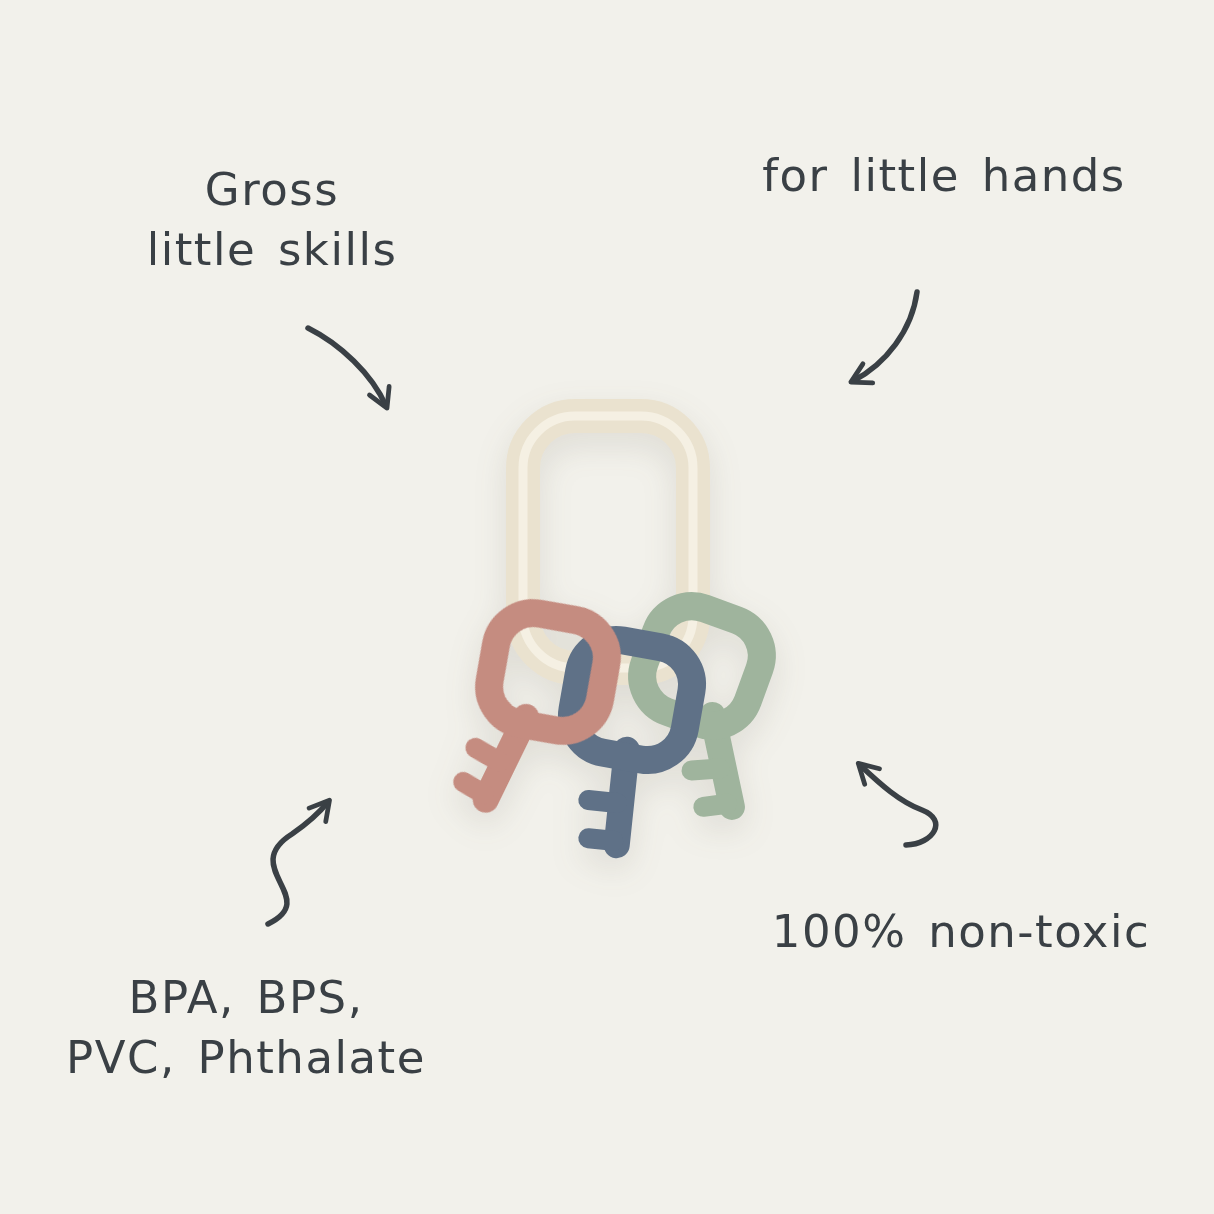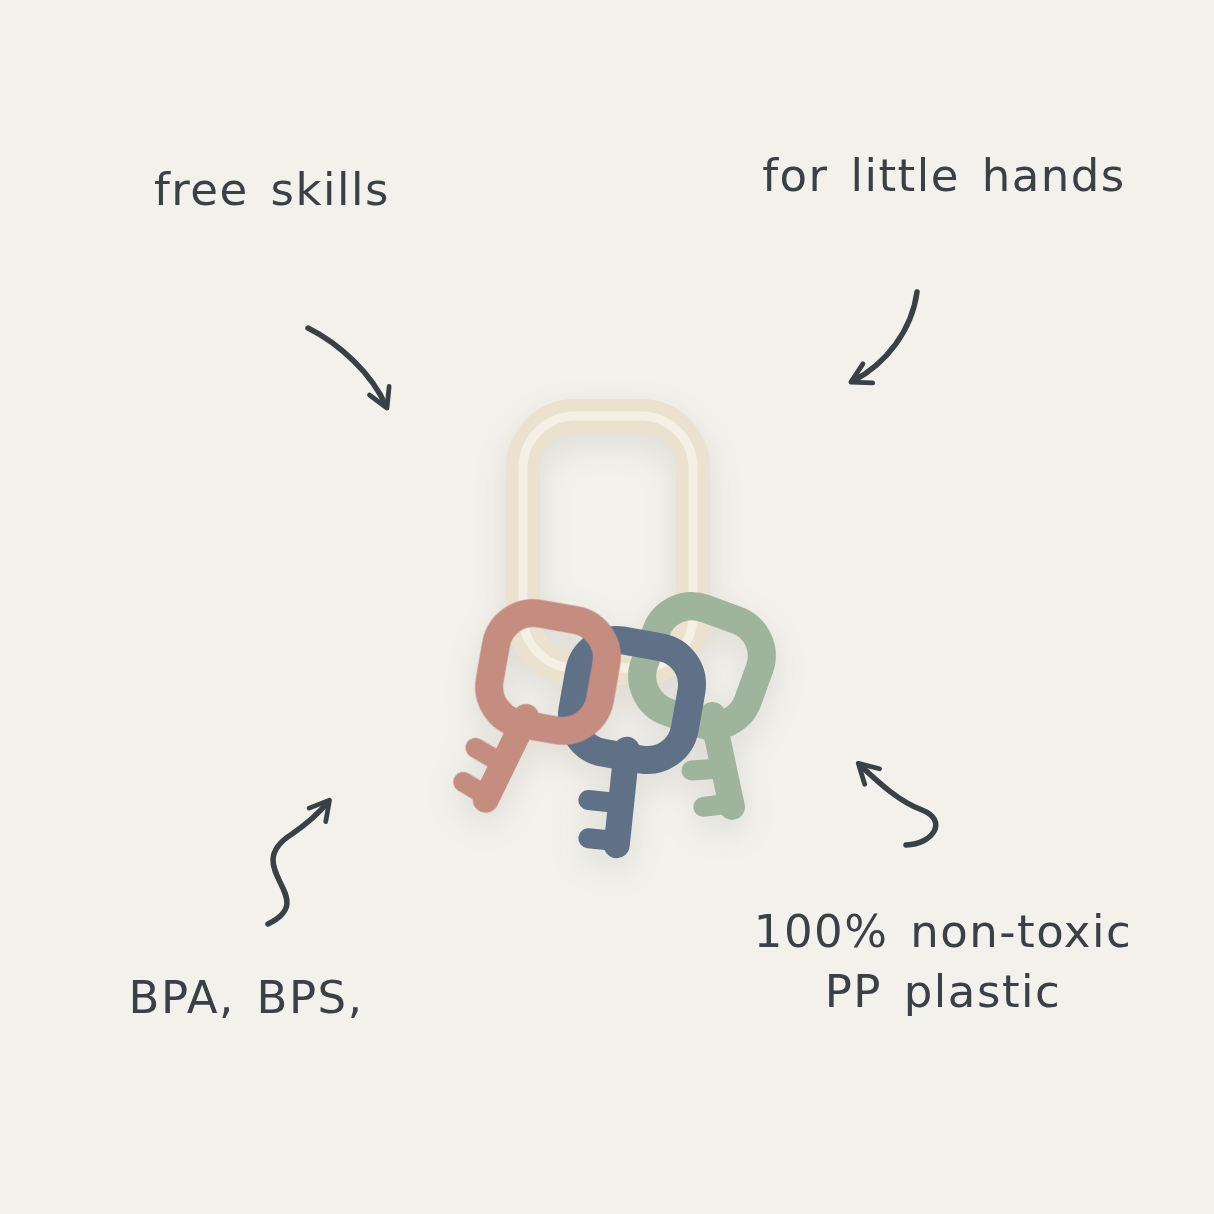--- a/index.html
+++ b/index.html
@@ -7,47 +7,48 @@
   body{background:#f2f1eb}
   .stage{
     position:relative;width:1214px;height:1214px;background:#f2f1eb;overflow:hidden;
     font-family:"DejaVu Sans","Liberation Sans",sans-serif;color:#3a4045;
   }
   .note{position:absolute;text-align:center;font-size:45px;line-height:1.34;
         letter-spacing:1.5px;word-spacing:6px;color:#3a4045}
   .note-tl{left:62px;top:160px;width:420px}
   .note-tr{left:706px;top:146px;width:476px}
   .note-bl{left:28px;top:968px;width:436px}
-  .note-br{left:700px;top:902px;width:486px}
+  .note-br{left:718px;top:902px;width:486px}
   svg.art{position:absolute;left:0;top:0;display:block}
   .arrow{fill:none;stroke:#3a4045;stroke-width:5.5;stroke-linecap:round}
   .toy{filter:drop-shadow(0 12px 16px rgba(80,75,60,0.12))}
   .head,.ringshape{fill:none;stroke-linejoin:round}
   .shaft,.tooth{fill:none;stroke-linecap:round}
 </style>
 </head>
 <body>
 
 <div class="stage">
 
   <div class="note note-tl">
-    <div>free skills</div>
+    <div>Gross</div>
+    <div>little skills</div>
   </div>
 
   <div class="note note-tr">
     <div>for little hands</div>
   </div>
 
   <div class="note note-bl">
     <div>BPA, BPS,</div>
+    <div>PVC, Phthalate</div>
   </div>
 
   <div class="note note-br">
     <div>100% non-toxic</div>
-    <div>PP plastic</div>
   </div>
 
   <svg class="art" width="1214" height="1214" viewBox="0 0 1214 1214">
     <defs>
       <marker id="ah" viewBox="0 0 12 12" refX="9" refY="6" markerWidth="5.2" markerHeight="5.2" orient="auto">
         <path d="M2 1.5 L10 6 L2 10.5" fill="none" stroke="#3a4045" stroke-width="2" stroke-linecap="round" stroke-linejoin="round"></path>
       </marker>
     </defs>
 
     <path class="arrow" marker-end="url(#ah)" d="M 308 328 C 340 344 372 374 386 406"></path>

